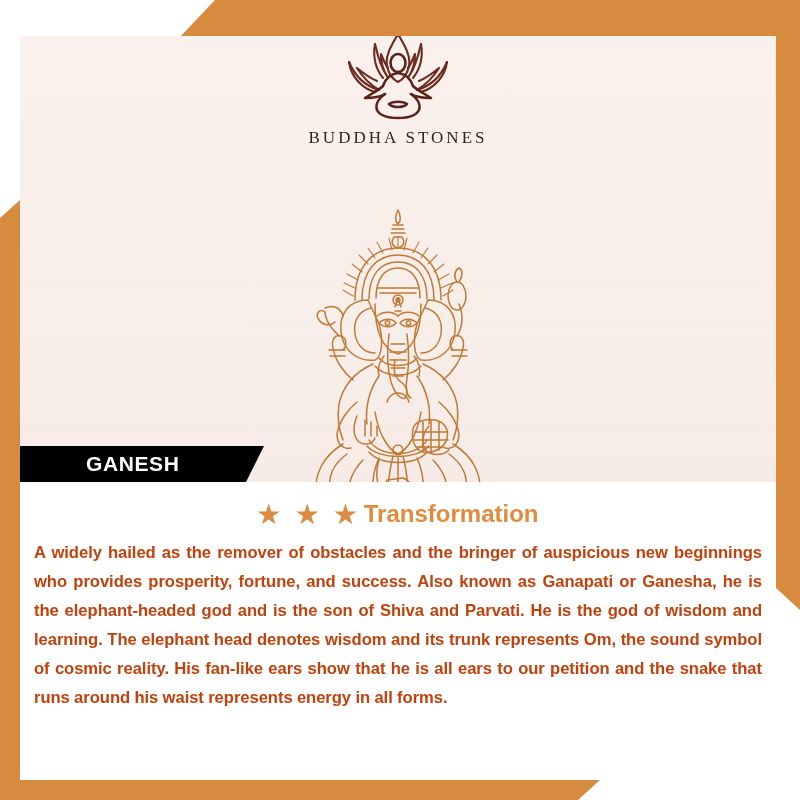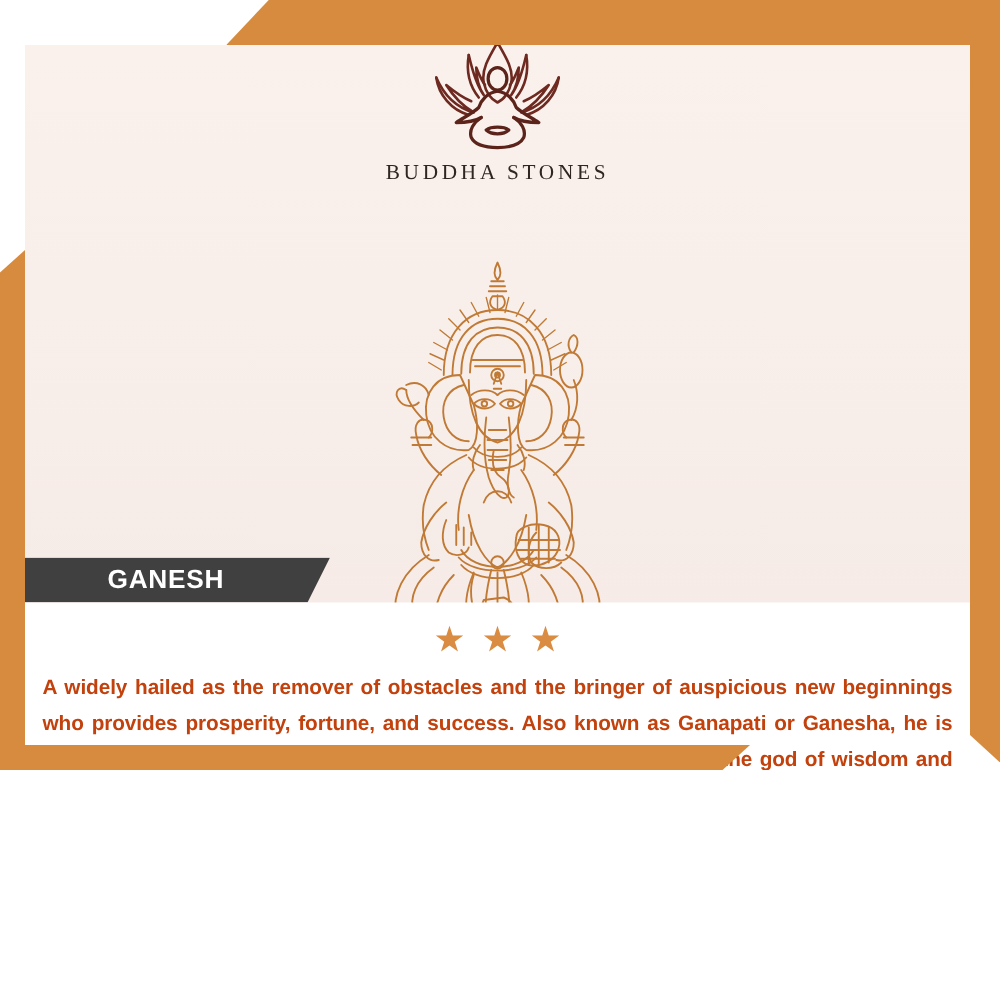--- a/index.html
+++ b/index.html
@@ -2,21 +2,21 @@
 <html><head>
 <meta charset="utf-8">
 <style>
   html,body{margin:0;padding:0;}
   body{
     width:800px;height:800px;overflow:hidden;
     font-family:"Liberation Sans", sans-serif;
     background:#ffffff;
   }
   #poster{
-    position:relative;width:800px;height:616px;overflow:hidden;
+    position:relative;width:800px;height:800px;overflow:hidden;
     background:#ffffff;
   }
 
   
   .bar-top{
     position:absolute;left:0;top:0;width:800px;height:36px;
     background:#d68b3f;
     clip-path:polygon(215px 0, 800px 0, 800px 36px, 181px 36px);
     z-index:6;
   }
@@ -84,21 +84,21 @@
   
   .deity{
     position:absolute;left:50%;top:168px;transform:translateX(-50%);
     width:230px;height:300px;
   }
   .deity svg{display:block;width:230px;height:300px;}
 
   
   .name-banner{
     position:absolute;left:20px;top:446px;width:244px;height:36px;
-    background:#404040;
+    background:#000000;
     clip-path:polygon(0 0, 244px 0, 226px 36px, 0 36px);
     display:flex;align-items:center;
     z-index:5;
   }
   .name-banner span{
     margin-left:66px;color:#ffffff;font-weight:700;font-size:21px;
     letter-spacing:.6px;font-family:"Liberation Sans",sans-serif;
   }
 
   
@@ -288,20 +288,21 @@
   <div class="body-panel">
     <div class="benefits">
       <div class="benefit">
         <span class="star">★</span>
       </div>
       <div class="benefit">
         <span class="star">★</span>
       </div>
       <div class="benefit">
         <span class="star">★</span>
+        <span>Transformation</span>
       </div>
     </div>
     <p class="paragraph">A widely hailed as the remover of obstacles and the bringer of auspicious new beginnings who provides prosperity, fortune, and success. Also known as Ganapati or Ganesha, he is the elephant-headed god and is the son of Shiva and Parvati. He is the god of wisdom and learning. The elephant head denotes wisdom and its trunk represents Om, the sound symbol of cosmic reality. His fan-like ears show that he is all ears to our petition and the snake that runs around his waist represents energy in all forms.</p>
   </div>
 
   <div class="bar-top"></div>
   <div class="bar-right"></div>
   <div class="bar-left"></div>
   <div class="bar-bottom"></div>
 

